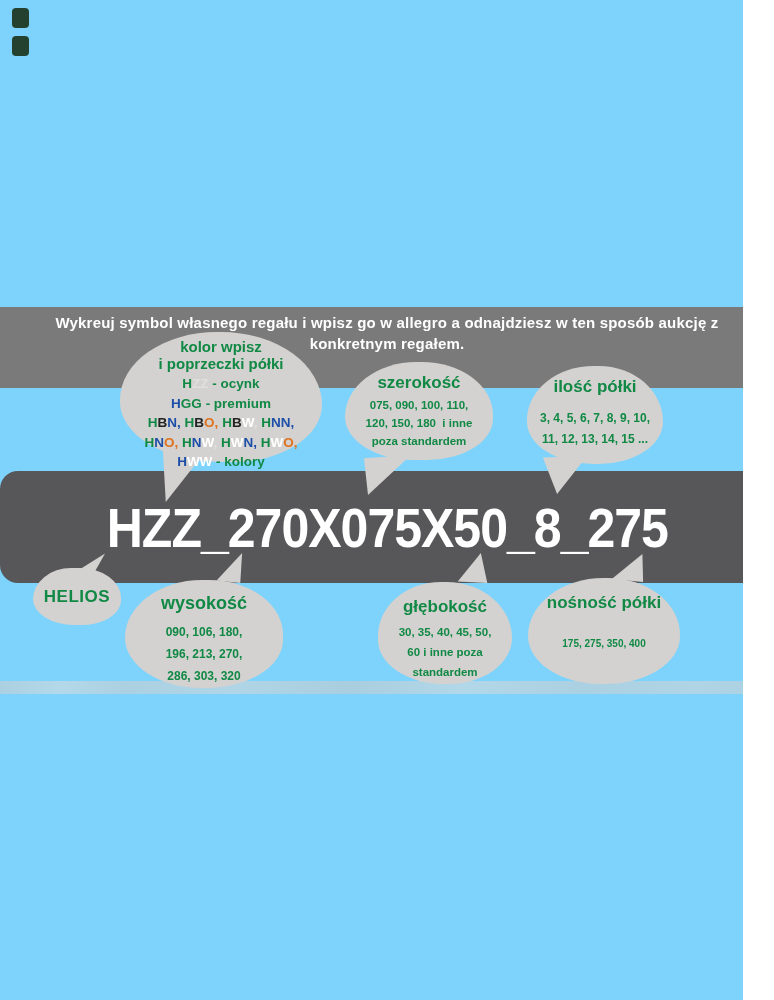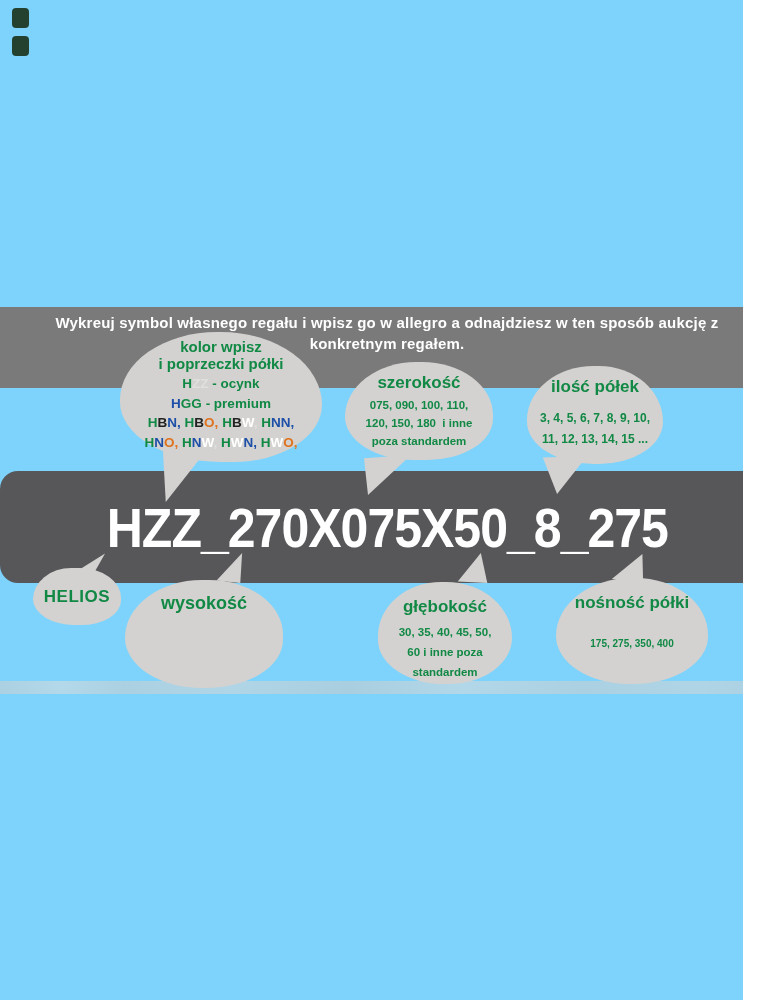--- a/index.html
+++ b/index.html
@@ -67,21 +67,21 @@
   .bubble-wysokosc { left:125px; top:580px; width:158px; height:108px; padding-top:13px;
     border-radius:50% 48% 50% 50% / 55% 52% 46% 48%; }
   .bubble-wysokosc .b-title { font-size:18px; }
   .bubble-wysokosc .b-body { margin-top:7px; font-size:12px; line-height:22px; }
 
   .bubble-glebokosc { left:378px; top:582px; width:134px; height:102px; padding-top:15px;
     border-radius:48% 50% 48% 50% / 54% 56% 46% 44%; }
   .bubble-glebokosc .b-title { font-size:17px; }
   .bubble-glebokosc .b-body { margin-top:5px; font-size:11.5px; line-height:20px; }
 
-  .bubble-nosnosc { left:556px; top:578px; width:152px; height:106px; padding-top:15px;
+  .bubble-nosnosc { left:528px; top:578px; width:152px; height:106px; padding-top:15px;
     border-radius:50% 48% 50% 48% / 55% 54% 45% 46%; }
   .bubble-nosnosc .b-title { font-size:17px; }
   .bubble-nosnosc .b-body { margin-top:21px; font-size:10px; line-height:20px; }
 </style>
 </head>
 <body>
 
 <div class="canvas">
 
   <div class="logo-mark m1" style="background-color: rgb(36, 65, 47);"></div>
@@ -107,45 +107,51 @@
 
   <div class="bubble bubble-kolor" style="background-color: rgb(211, 210, 208);">
     <div class="b-title" style="color: rgb(17, 137, 69);">
       <span>kolor wpisz</span><br>
       <span>i poprzeczki półki</span>
     </div>
     <div class="b-codes"><span style="color: rgb(17, 137, 69);">H</span><span style="color: rgb(224, 223, 221);">ZZ</span><span style="color: rgb(17, 137, 69);"> - ocynk</span></div>
     <div class="b-codes"><span style="color: rgb(29, 79, 168);">H</span><span style="color: rgb(17, 137, 69);">GG</span><span style="color: rgb(17, 137, 69);"> - premium</span></div>
     <div class="b-codes"><span style="color: rgb(17, 137, 69);">H</span><span style="color: rgb(34, 34, 34);">B</span><span style="color: rgb(29, 79, 168);">N</span><span style="color: rgb(29, 79, 168);">, </span><span style="color: rgb(17, 137, 69);">H</span><span style="color: rgb(34, 34, 34);">B</span><span style="color: rgb(224, 115, 31);">O</span><span style="color: rgb(224, 115, 31);">, </span><span style="color: rgb(17, 137, 69);">H</span><span style="color: rgb(34, 34, 34);">B</span><span style="color: rgb(255, 255, 255);">W</span><span style="color: rgb(224, 223, 221);">, </span><span style="color: rgb(17, 137, 69);">H</span><span style="color: rgb(29, 79, 168);">NN</span><span style="color: rgb(29, 79, 168);">,</span></div>
     <div class="b-codes"><span style="color: rgb(17, 137, 69);">H</span><span style="color: rgb(29, 79, 168);">N</span><span style="color: rgb(224, 115, 31);">O</span><span style="color: rgb(224, 115, 31);">, </span><span style="color: rgb(17, 137, 69);">H</span><span style="color: rgb(29, 79, 168);">N</span><span style="color: rgb(255, 255, 255);">W</span><span style="color: rgb(224, 223, 221);">, </span><span style="color: rgb(17, 137, 69);">H</span><span style="color: rgb(255, 255, 255);">W</span><span style="color: rgb(29, 79, 168);">N</span><span style="color: rgb(29, 79, 168);">, </span><span style="color: rgb(17, 137, 69);">H</span><span style="color: rgb(255, 255, 255);">W</span><span style="color: rgb(224, 115, 31);">O</span><span style="color: rgb(224, 115, 31);">,</span></div>
+    <div class="b-codes"><span style="color: rgb(29, 79, 168);">H</span><span style="color: rgb(255, 255, 255);">WW</span><span style="color: rgb(17, 137, 69);"> - kolory</span></div>
   </div>
 
   <div class="bubble bubble-szerokosc" style="background-color: rgb(211, 210, 208);">
     <div class="b-title" style="color: rgb(17, 137, 69);">szerokość</div>
     <div class="b-body" style="color: rgb(17, 137, 69);">
         <div>075, 090, 100, 110,</div>
         <div>120, 150, 180  i inne</div>
         <div>poza standardem</div>
       </div>
   </div>
 
   <div class="bubble bubble-ilosc" style="background-color: rgb(211, 210, 208);">
-    <div class="b-title" style="color: rgb(17, 137, 69);">ilość półek</div>
+    <div class="b-title" style="color: rgb(17, 137, 69);">ilość półki</div>
     <div class="b-body" style="color: rgb(17, 137, 69);">
         <div>3, 4, 5, 6, 7, 8, 9, 10,</div>
         <div>11, 12, 13, 14, 15 ...</div>
       </div>
   </div>
 
   <div class="bubble bubble-helios" style="background-color: rgb(211, 210, 208);">
     <div class="b-title" style="color: rgb(17, 137, 69);">HELIOS</div>
   </div>
 
   <div class="bubble bubble-wysokosc" style="background-color: rgb(211, 210, 208);">
     <div class="b-title" style="color: rgb(17, 137, 69);">wysokość</div>
+    <div class="b-body" style="color: rgb(17, 137, 69);">
+        <div>090, 106, 180,</div>
+        <div>196, 213, 270,</div>
+        <div>286, 303, 320</div>
+      </div>
   </div>
 
   <div class="bubble bubble-glebokosc" style="background-color: rgb(211, 210, 208);">
     <div class="b-title" style="color: rgb(17, 137, 69);">głębokość</div>
     <div class="b-body" style="color: rgb(17, 137, 69);">
         <div>30, 35, 40, 45, 50,</div>
         <div>60 i inne poza</div>
         <div>standardem</div>
       </div>
   </div>

